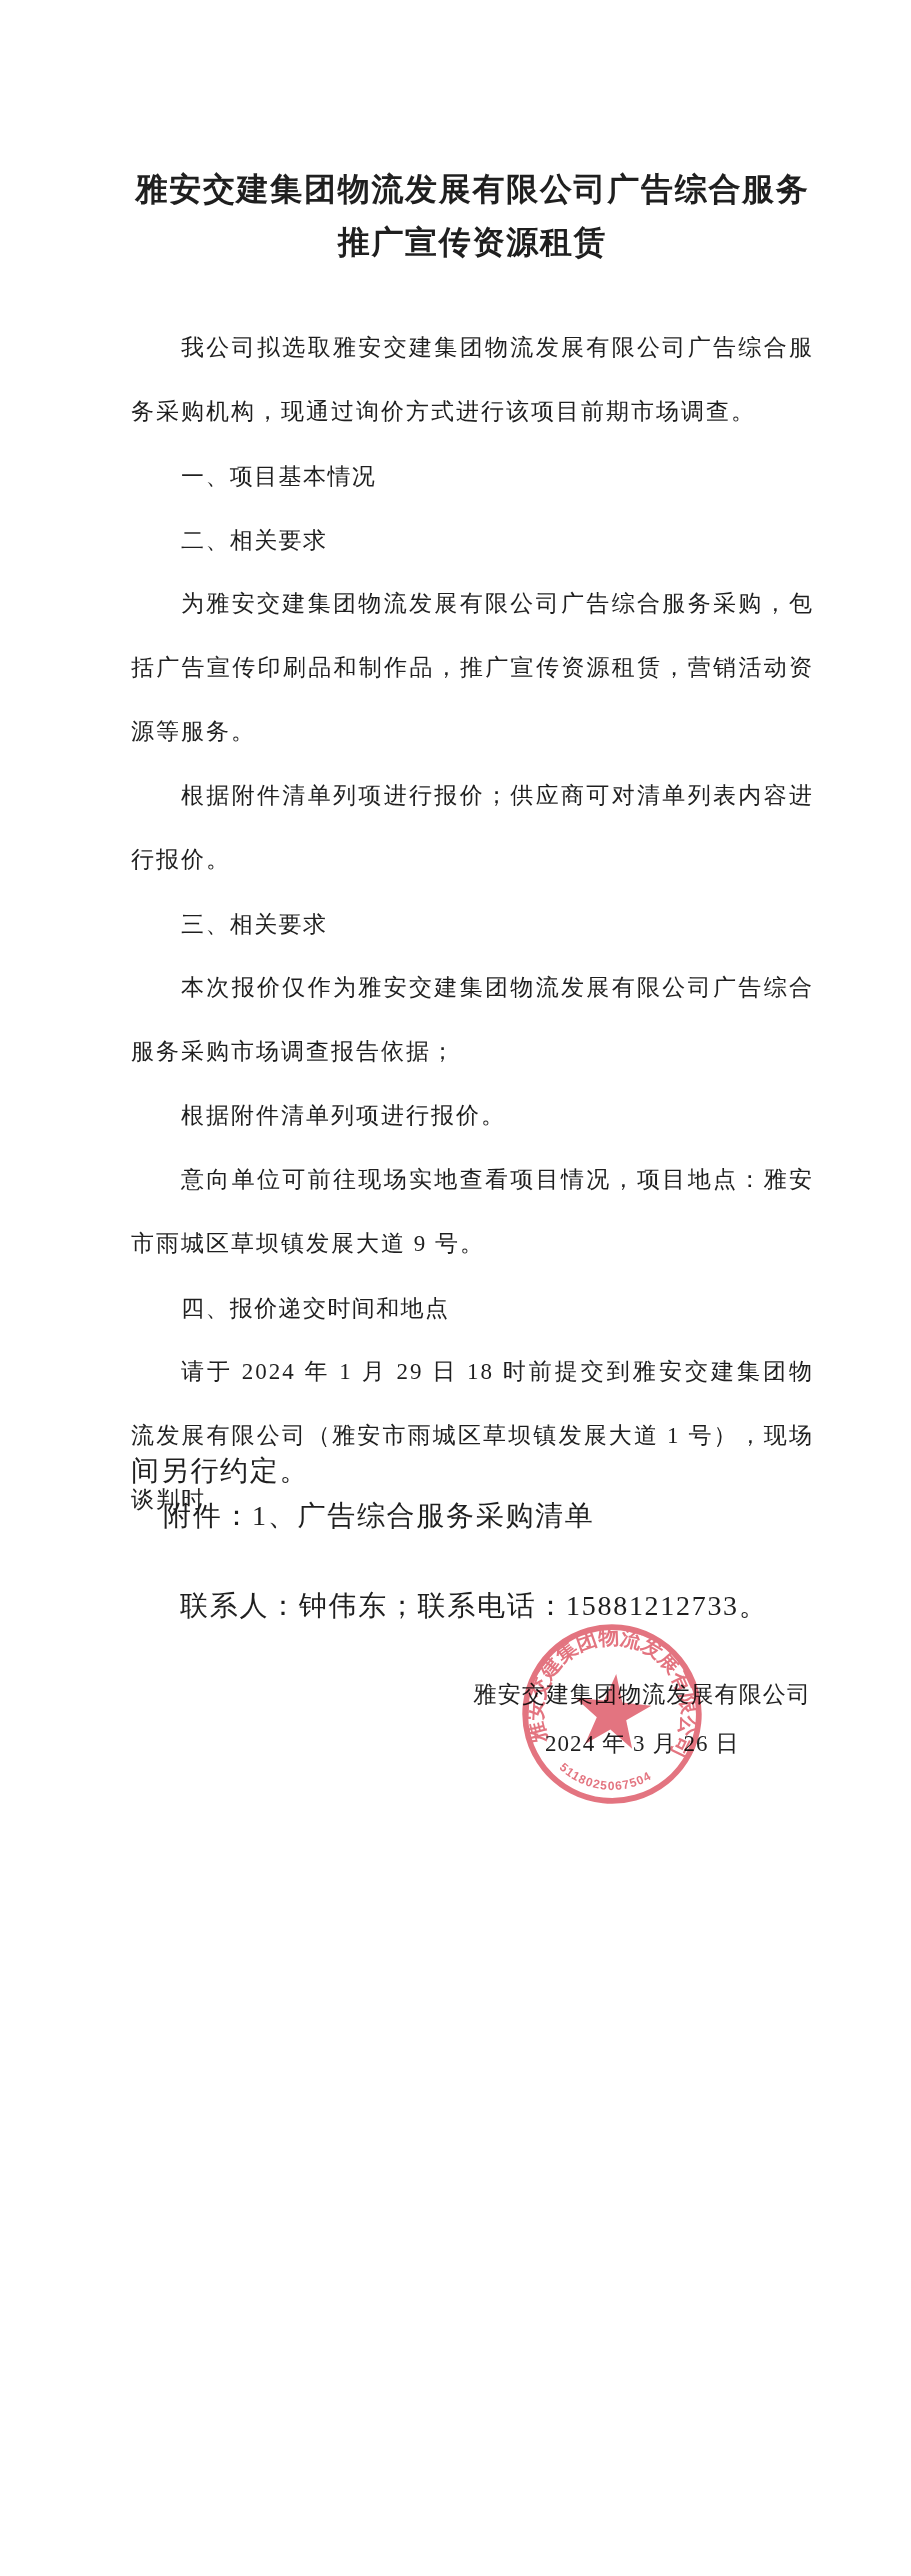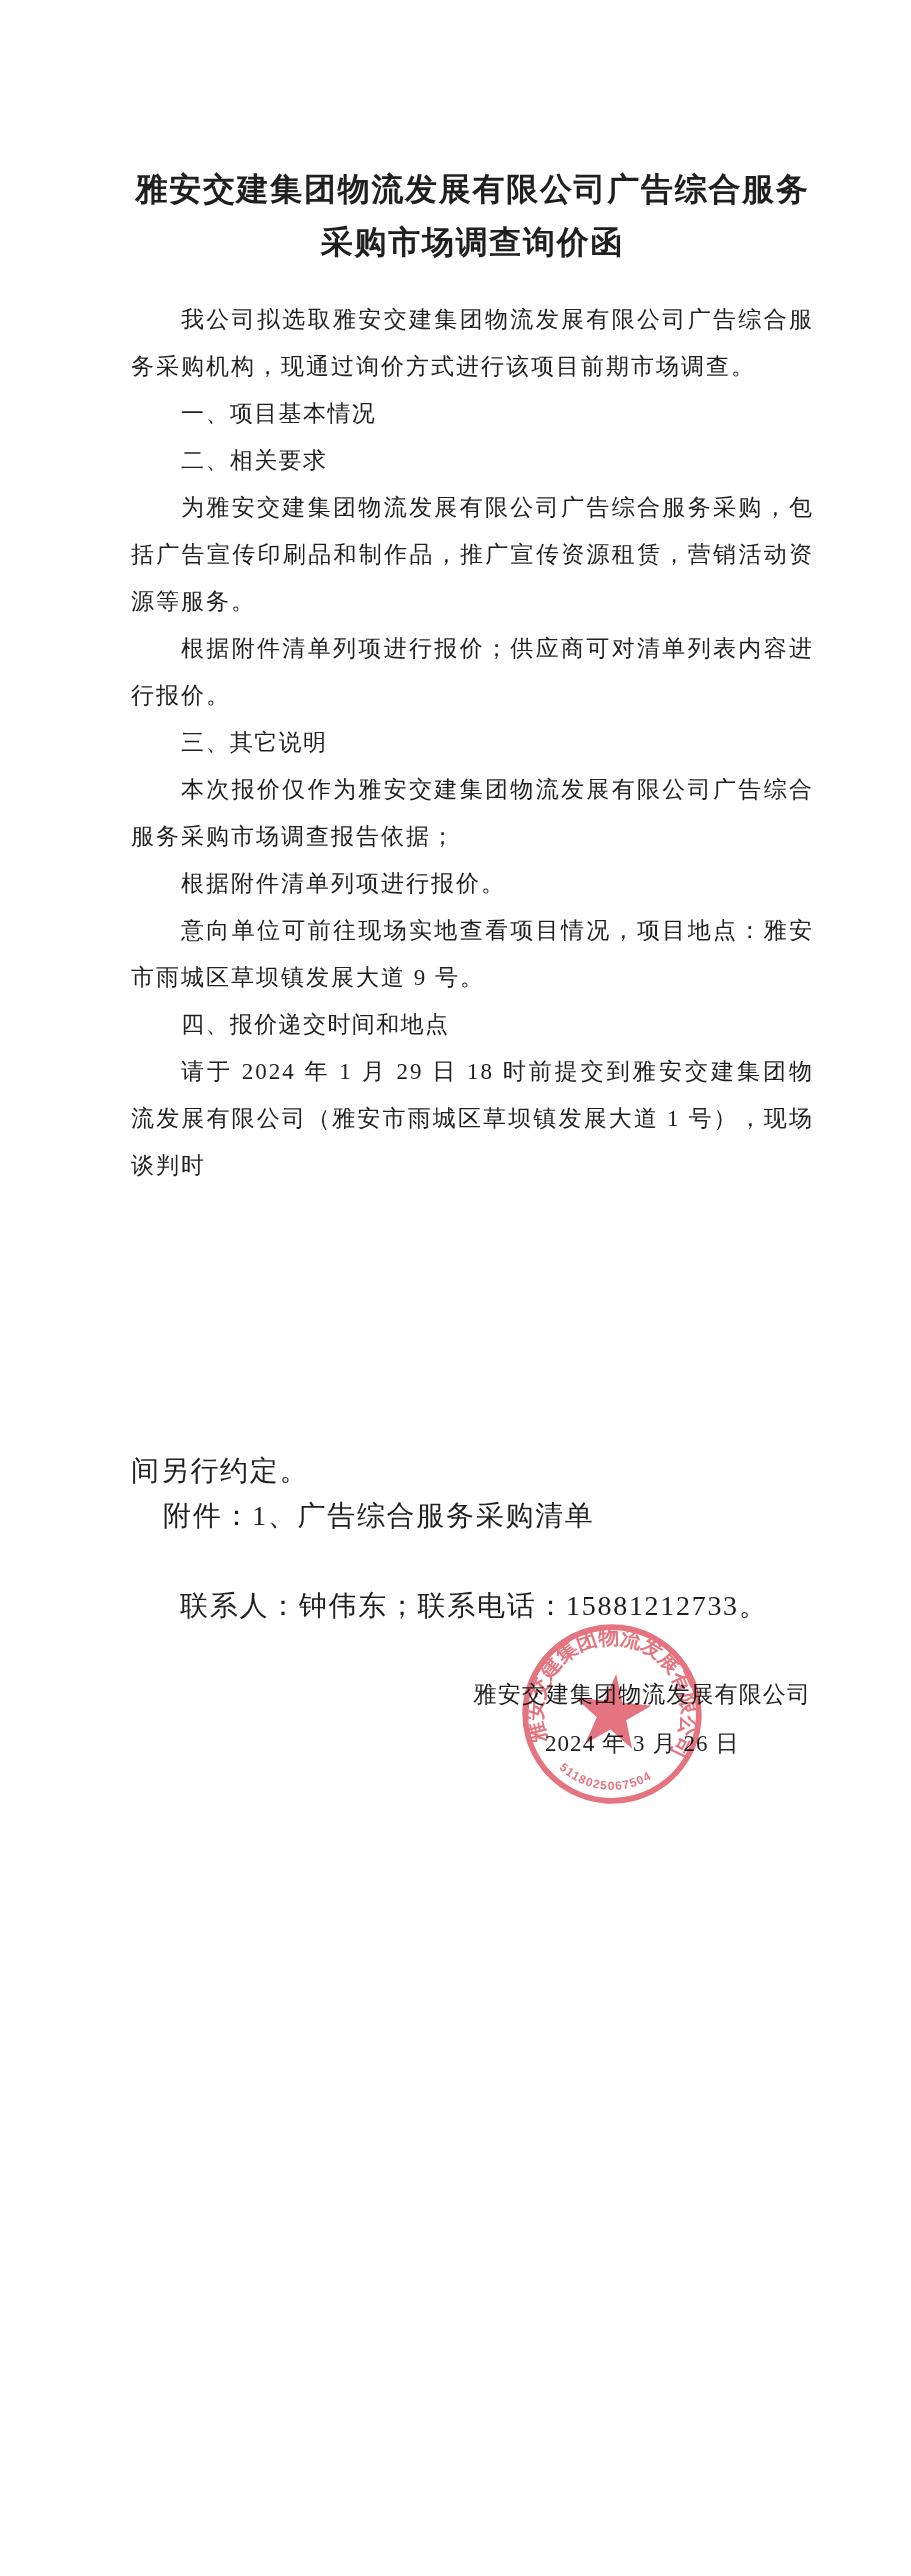--- a/index.html
+++ b/index.html
@@ -19,25 +19,25 @@
     width: 683px;
     text-align: center;
     font-size: 32px;
     line-height: 53px;
     font-weight: 700;
     letter-spacing: 1.7px;
     font-family: "Liberation Serif", "DejaVu Serif", serif;
   }
   .body-block {
     position: absolute;
-    top: 296px;
+    top: 316px;
     left: 131px;
     width: 683px;
     font-size: 23px;
-    line-height: 47px;
+    line-height: 64px;
     letter-spacing: 2px;
     text-align: justify;
     text-justify: inter-character;
   }
   .para { text-indent: 50px; margin: 0; }
   .sec-heading {
     text-indent: 50px;
     font-weight: 400;
     letter-spacing: 1.4px;
     font-family: "Liberation Sans", "DejaVu Sans", sans-serif;
@@ -78,33 +78,33 @@
   .stamp .arc-company { font-size: 36px; font-weight: 600; }
   .stamp .arc-number  { font-size: 21px; font-weight: 600; letter-spacing: 2px; }
 </style>
 </head>
 <body>
 
 <div class="page">
 
   <div class="title-block">
     <div>雅安交建集团物流发展有限公司广告综合服务</div>
-    <div>采购市场调查询价函</div>
+    <div>推广宣传资源租赁</div>
   </div>
 
   <div class="body-block">
     <p class="para">我公司拟选取雅安交建集团物流发展有限公司广告综合服务采购机构，现通过询价方式进行该项目前期市场调查。</p>
 
     <p class="para sec-heading">一、项目基本情况</p>
     <p class="para sec-heading">二、相关要求</p>
 
     <p class="para">为雅安交建集团物流发展有限公司广告综合服务采购，包括广告宣传印刷品和制作品，推广宣传资源租赁，营销活动资源等服务。</p>
     <p class="para">根据附件清单列项进行报价；供应商可对清单列表内容进行报价。</p>
 
-    <p class="para sec-heading">三、其它说明</p>
+    <p class="para sec-heading">三、相关要求</p>
     <p class="para">本次报价仅作为雅安交建集团物流发展有限公司广告综合服务采购市场调查报告依据；</p>
     <p class="para">根据附件清单列项进行报价。</p>
     <p class="para">意向单位可前往现场实地查看项目情况，项目地点：雅安市雨城区草坝镇发展大道 9 号。</p>
 
     <p class="para sec-heading">四、报价递交时间和地点</p>
     <p class="para">请于 2024 年 1 月 29 日 18 时前提交到雅安交建集团物流发展有限公司（雅安市雨城区草坝镇发展大道 1 号），现场谈判时</p>
   </div>
 
   <div class="tail-block">
     <div class="line-noindent">间另行约定。</div>

